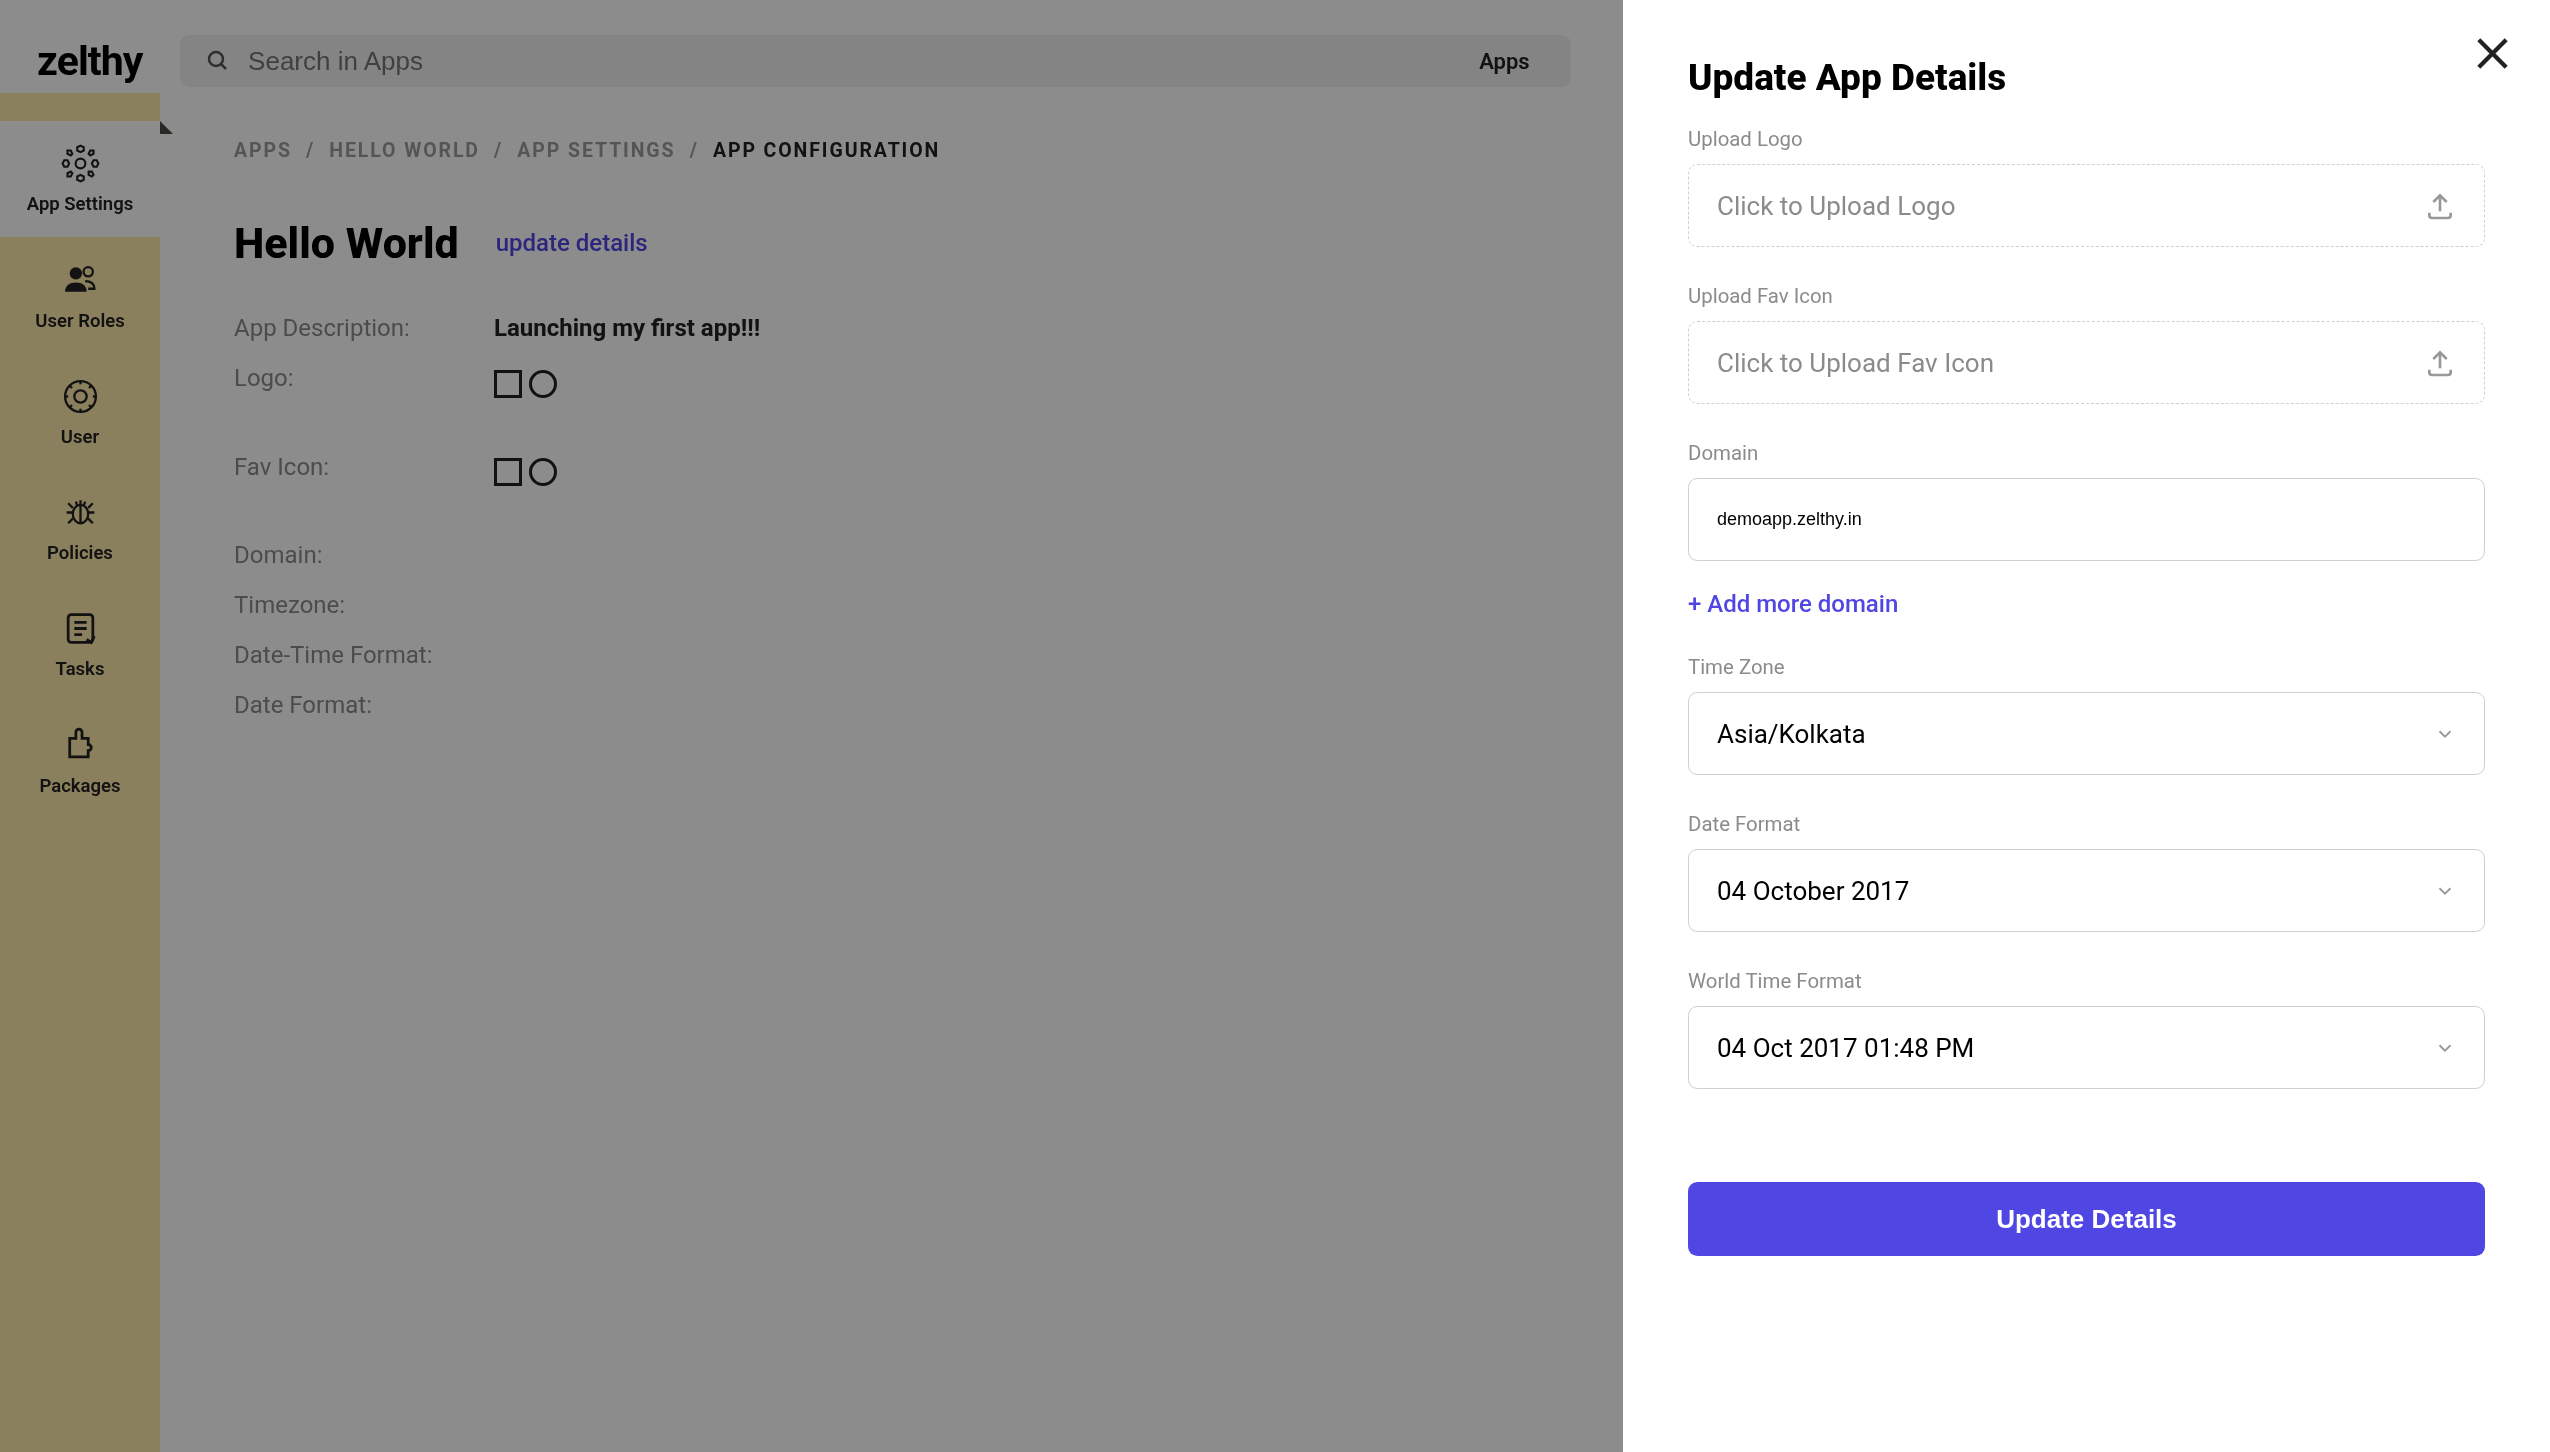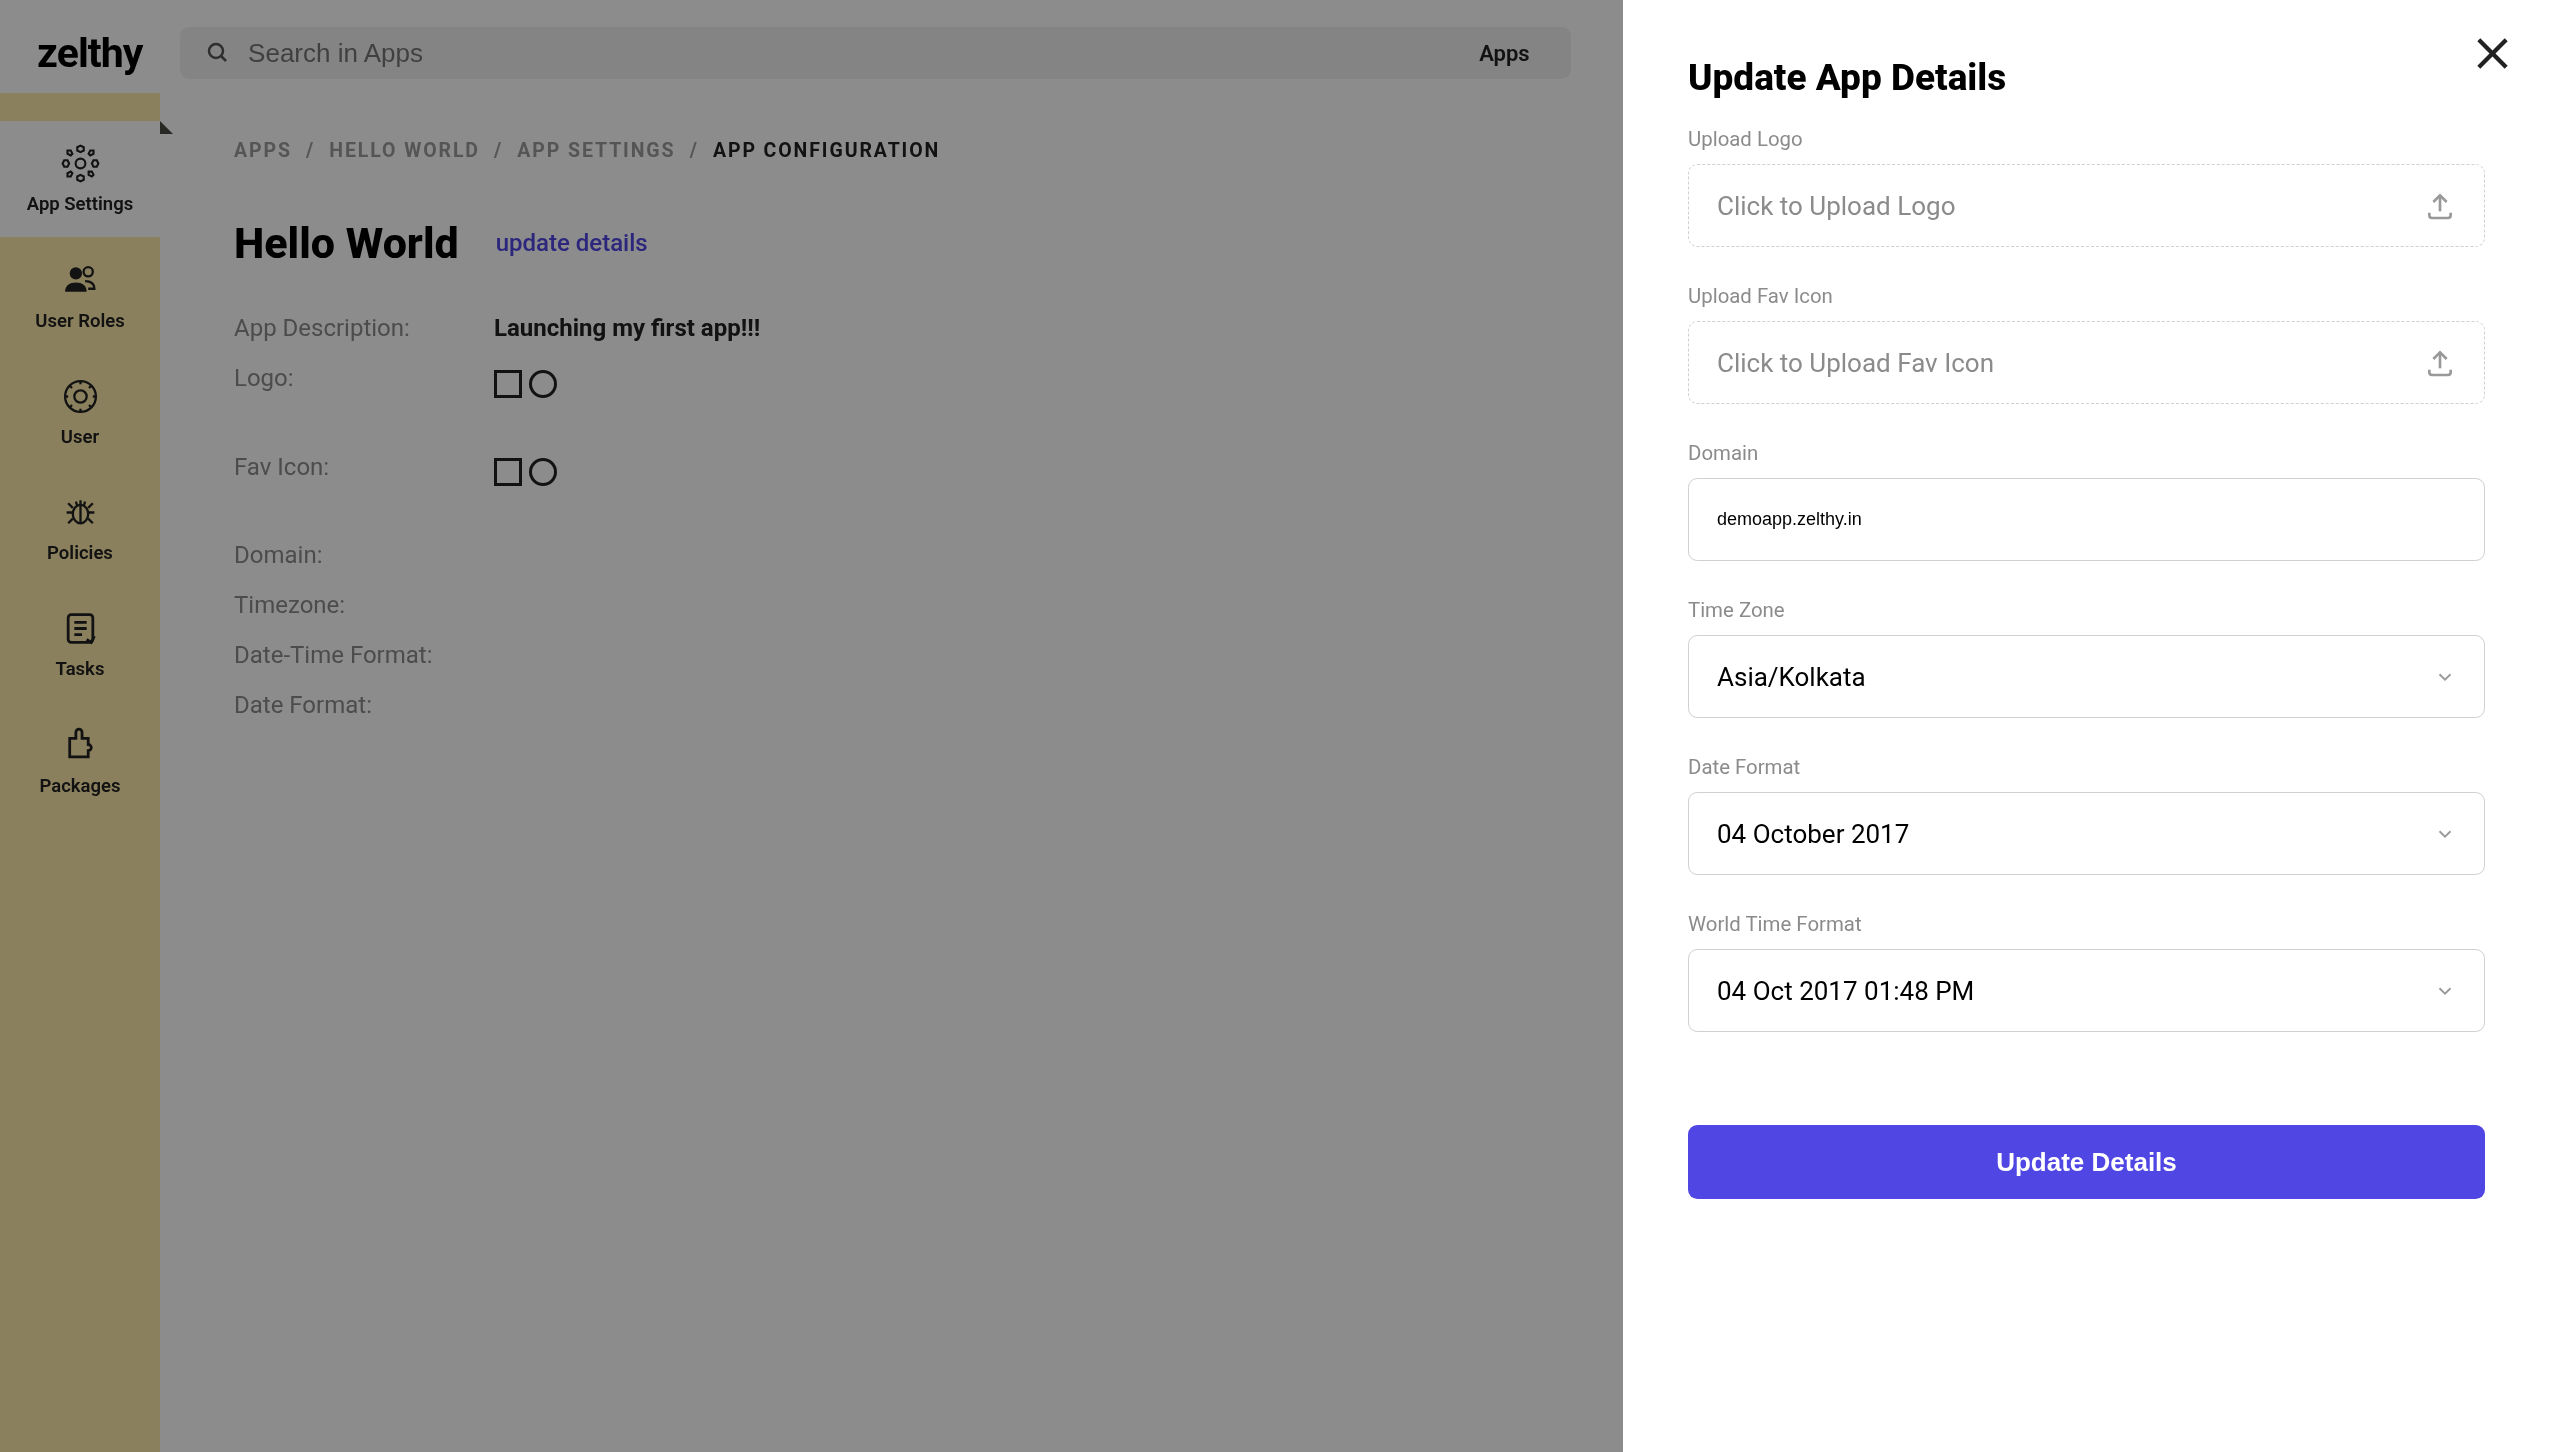--- a/index.html
+++ b/index.html
@@ -2,21 +2,21 @@
 <html style="font-size:15px"><head>
 <meta charset="utf-8">
 <style>
 * { margin: 0; padding: 0; box-sizing: border-box; }
 body { font-family: -apple-system, BlinkMacSystemFont, "Segoe UI", Roboto, sans-serif; background: #fff; width: 2550px; height: 1452px; overflow: hidden; position: relative; }
 
 
 .page { width: 100%; height: 100%; background: #fff; position: relative; }
 
 
-.header { display: flex; align-items: center; padding: 27px 37px; gap: 37px; }
+.header { display: flex; align-items: center; padding: 35px 37px; gap: 37px; }
 .brand { font-size: 41px; font-weight: 700; letter-spacing: -0.9px; }
 .search-pill { flex: 1; max-width: 1391px; display: flex; align-items: center; background: #f1f1f1; border-radius: 9.3px; height: 52px; padding: 0 26px; justify-content: space-between;}
 .search-left { display: flex; align-items: center; gap: 18.5px; }
 .search-pill input { border: none; background: transparent; font-size: 26px; width: 100%; outline: none; }
 .search-tag { font-size: 22px; font-weight: 600; color: #222; padding: 0 15px; }
 
 
 .sidebar { position: absolute; left: 0; top: 93px; bottom: 0; width: 160px; background: #fde9a9; display: flex; flex-direction: column; padding-top: 28px; }
 .sidebar-item { display: flex; flex-direction: column; align-items: center; gap: 9.3px; padding: 22px 0; cursor: pointer; position: relative; }
 .sidebar-item.active::after { content:''; position:absolute; top:0; right:-13px; width:0; height:0; border-top:13px solid transparent; border-left:13px solid #4a4a44;}
@@ -229,20 +229,23 @@
               <line x1="12" y1="4" x2="12" y2="16"></line>
             </svg>
         </span>
       </div>
     </div>
 
     <div class="field">
       <span class="field-label">Domain</span>
       <input class="text-input" type="text" value="demoapp.zelthy.in" style="">
     </div>
+    <div class="field">
+      <span class="add-more">+ Add more domain</span>
+    </div>
 
     <div class="field">
       <span class="field-label">Time Zone</span>
       <div class="select-box">
         <span>Asia/Kolkata</span>
         <span>
           <svg width="22" height="22" viewBox="0 0 24 24" fill="none" stroke="#999" stroke-width="2">
               <polyline points="6 9 12 15 18 9"></polyline>
             </svg>
         </span>

